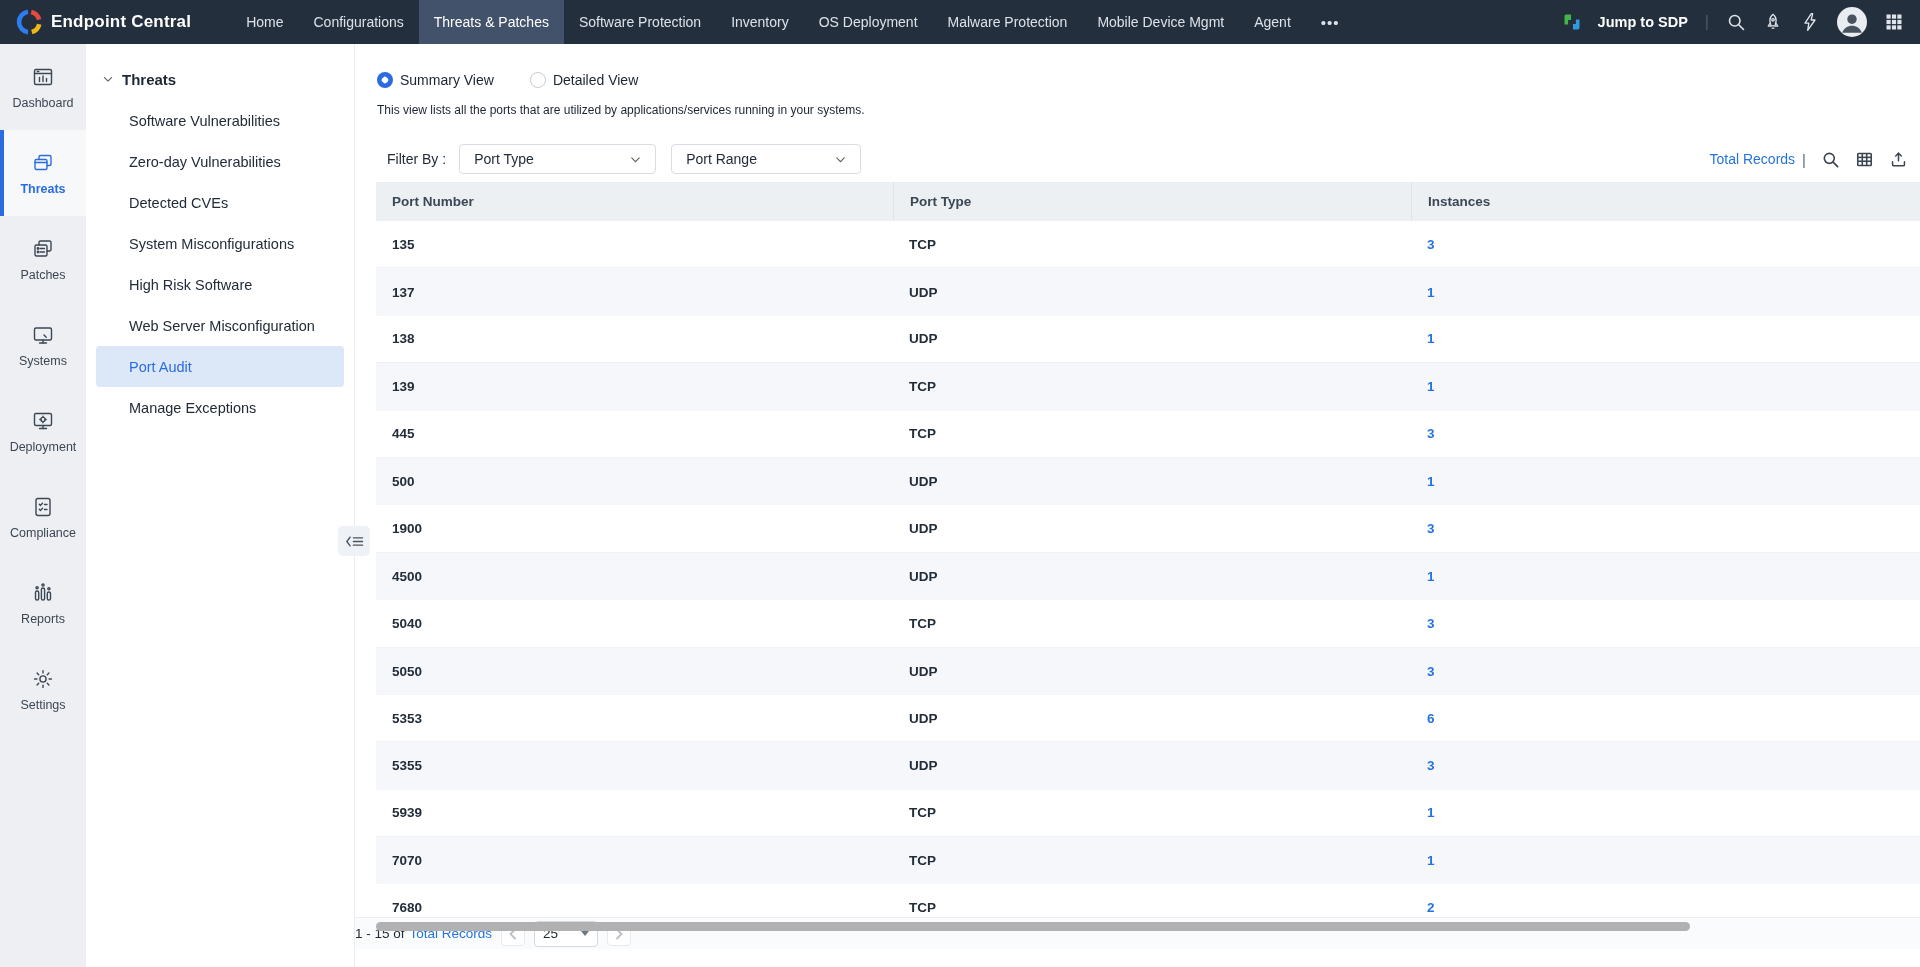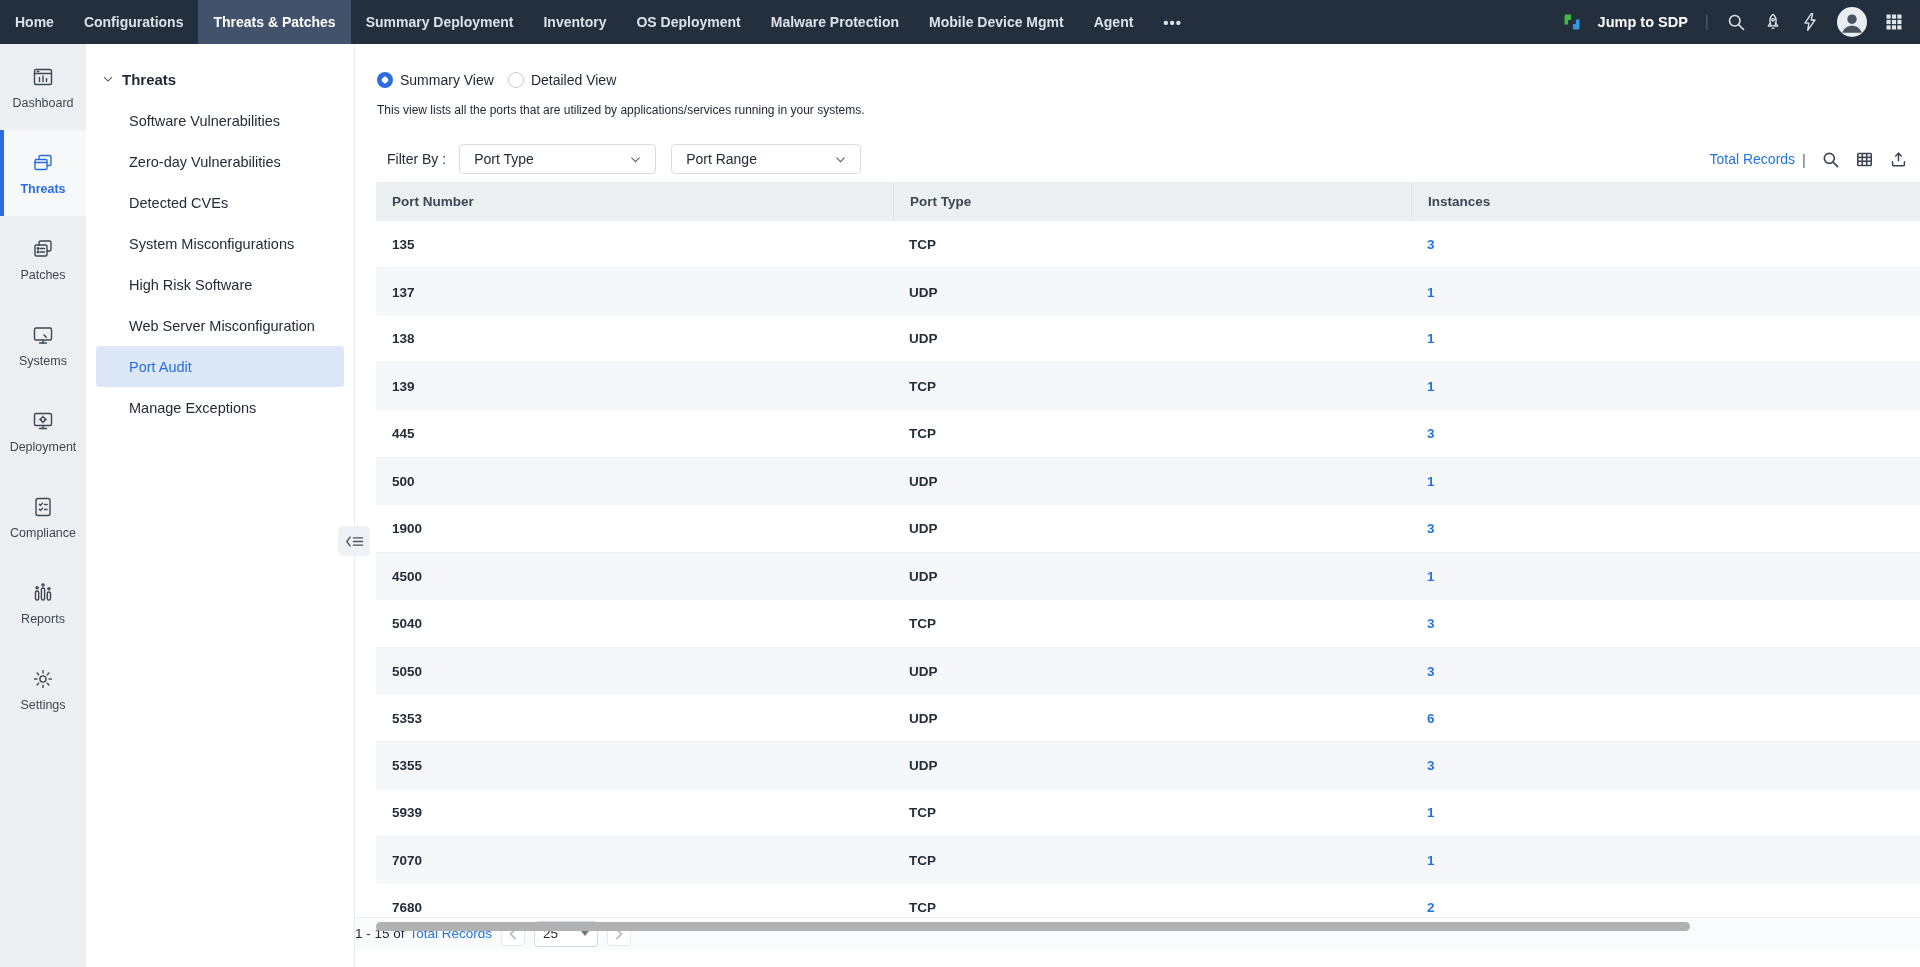--- a/index.html
+++ b/index.html
@@ -6,21 +6,21 @@
   html,body { width:1920px; height:967px; overflow:hidden; }
   body { font-family:"Liberation Sans","DejaVu Sans",sans-serif; background:#fff; color:#222c38; }
   .page { position:relative; width:1920px; height:967px; display:flex; flex-direction:column; }
 
   
   .topnav { height:44px; background:var(--navbar-bg); display:flex; align-items:stretch; flex:0 0 44px; }
   .brand { display:flex; align-items:center; gap:9px; padding:0 40px 0 16px; }
   .brand-logo { width:26px; height:26px; display:block; }
   .brand-name { color:#fff; font-size:17px; font-weight:bold; letter-spacing:.2px; white-space:nowrap; }
   .nav-items { display:flex; align-items:stretch; }
-  .nav-item { display:flex; align-items:center; padding:16px 15px; color:#dce1e8; font-size:14px; cursor:pointer; white-space:nowrap;font-weight:bold; }
+  .nav-item { display:flex; align-items:center; padding:16px 15px; color:#dce1e8; font-size:14px; cursor:pointer; white-space:nowrap; }
   .nav-item.active { background:var(--navbar-active-bg); color:#fff; }
   .nav-item.more { font-size:15px; letter-spacing:1px; }
   .topnav-right { margin-left:auto; display:flex; align-items:center; gap:17px; padding-right:16px; color:#e8ecf1; }
   .sdp { display:flex; align-items:center; gap:16px; cursor:pointer; }
   .sdp svg { width:20px; height:20px; }
   .sdp-label { color:#fff; font-size:14.5px; font-weight:bold; white-space:nowrap; }
   .topnav-sep { color:#4d5c6e; font-size:16px; }
   .tn-icon { width:20px; height:20px; color:#dfe4ea; cursor:pointer; display:flex; }
   .tn-icon svg { width:100%; height:100%; }
   .avatar { width:30px; height:30px; cursor:pointer; display:flex; }
@@ -47,21 +47,21 @@
   .sn-item { height:41px; display:flex; align-items:center; padding-left:33px; font-size:14.5px; color:#222c38;
              cursor:pointer; margin:0 10px; border-radius:4px; }
   .sn-item.active { background:#dce8f8; color:var(--accent); }
   .collapse-tab { position:absolute; top:482px; right:-16px; width:32px; height:30px; background:#eef1f5;
                   border-radius:5px; display:flex; align-items:center; justify-content:center; color:#49545f;
                   cursor:pointer; z-index:3; }
   .collapse-tab svg { width:19px; height:15px; }
 
   
   .main { flex:1 1 auto; position:relative; background:#fff; min-width:0; }
-  .view-row { display:flex; align-items:center; gap:14px; margin:26px 0 0 22px; height:20px; }
+  .view-row { display:flex; align-items:center; gap:36px; margin:26px 0 0 22px; height:20px; }
   .radio-opt { display:flex; align-items:center; gap:7px; cursor:pointer; }
   .radio { width:16px; height:16px; border-radius:50%; border:1.5px solid #c7cdd5; background:#fff; position:relative; flex:0 0 16px; }
   .radio.checked { border:none; background:var(--accent); }
   .radio.checked::after { content:""; position:absolute; left:5px; top:5px; width:6px; height:6px; background:#fff; border-radius:2px; transform:rotate(45deg); }
   .radio-label { font-size:14px; color:#1b2531; }
   .desc { margin:13px 0 0 22px; font-size:12px; color:#1b2531; }
 
   .filter-bar { margin:27px 12px 0 22px; height:30px; display:flex; align-items:center; }
   .filter-label { font-size:14px; color:#222c38; margin-left:10px; margin-right:13px; }
   .dropdown { height:30px; border:1px solid #d8dde3; border-radius:4px; background:#fff; display:flex; align-items:center;
@@ -100,25 +100,35 @@
   .pg-size { height:26px; min-width:46px; border:1px solid #d5dae0; border-radius:4px; background:#fff; display:flex; align-items:center;
              justify-content:center; gap:23px; font-size:13.5px; color:#222c38; cursor:pointer; padding:0 8px; }
   .pg-caret { width:0; height:0; border-left:4px solid transparent; border-right:4px solid transparent; border-top:5px solid #6b7684; }
 </style>
 </head>
 <body>
 
 <div class="page">
 
   <div class="topnav">
+    <div class="brand">
+      <span class="brand-logo">
+        <svg viewBox="0 0 26 26" fill="none">
+          <path d="M12 2.7 A10.4 10.4 0 0 0 12 23.3" stroke="#2e7df0" stroke-width="4.6"></path>
+          <path d="M15.2 2.9 A10.4 10.4 0 0 1 23.1 10.6" stroke="#e5493f" stroke-width="4.6"></path>
+          <path d="M23.2 15.2 A10.4 10.4 0 0 1 15.8 23" stroke="#f2b618" stroke-width="4.6"></path>
+        </svg>
+      </span>
+      <span class="brand-name">Endpoint Central</span>
+    </div>
     <div class="nav-items">
         <div class="nav-item">Home</div>
         <div class="nav-item">Configurations</div>
         <div class="nav-item active">Threats &amp; Patches</div>
-        <div class="nav-item">Summary Deployment</div>
+        <div class="nav-item">Software Protection</div>
         <div class="nav-item">Inventory</div>
         <div class="nav-item">OS Deployment</div>
         <div class="nav-item">Malware Protection</div>
         <div class="nav-item">Mobile Device Mgmt</div>
         <div class="nav-item">Agent</div>
         <div class="nav-item more">•••</div>
       </div>
     <div class="topnav-right">
       <span class="sdp">
         <svg viewBox="0 0 20 20">

